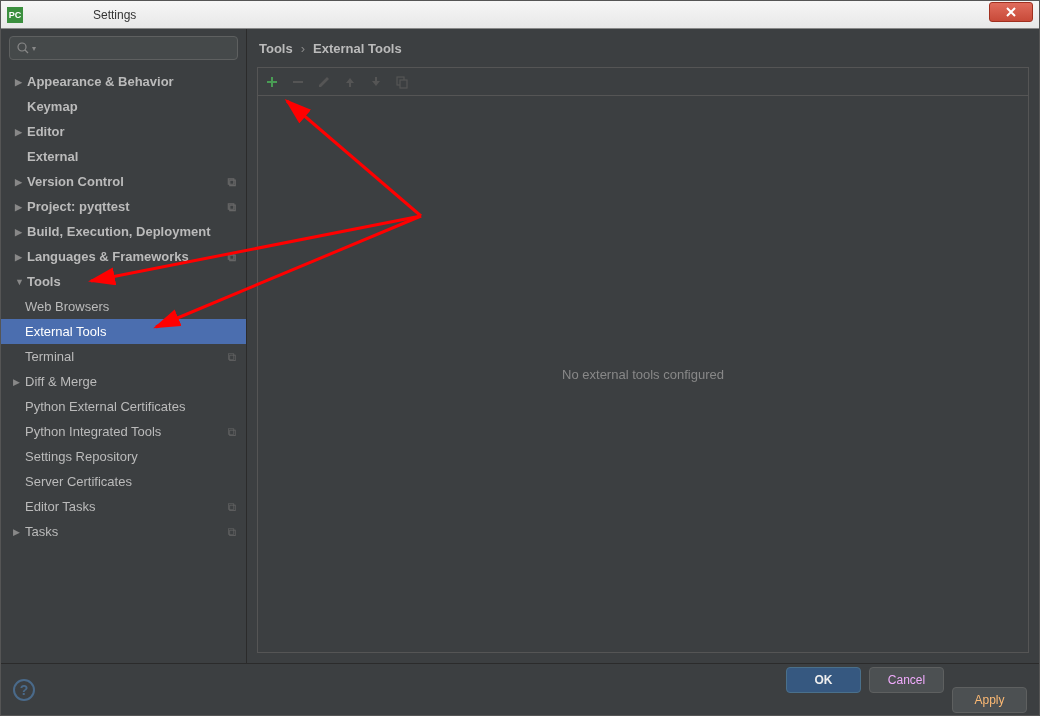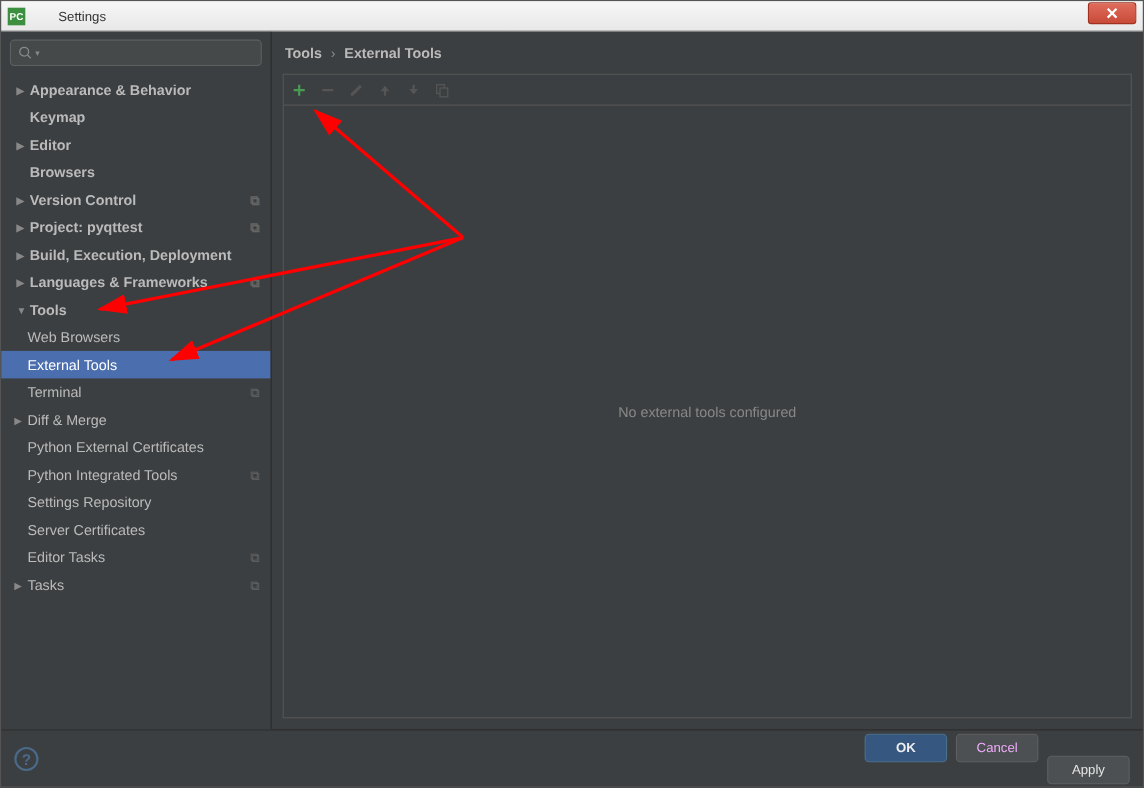--- a/index.html
+++ b/index.html
@@ -13,20 +13,21 @@
   position: relative;
   border: 1px solid #555;
 }
 .titlebar {
   height: 28px;
   background: linear-gradient(to bottom, #f6f6f6, #e8e8e8);
   display: flex; align-items: center;
   padding: 0 6px;
   color: #333;
   border-bottom: 1px solid #888;
+  gap: 40px;
 }
 .titlebar .pc-icon {
   width: 16px; height: 16px;
   background: #3b8f3e;
   color: #fff;
   font-size: 9px;
   font-weight: bold;
   display: flex; align-items: center; justify-content: center;
   margin-right: 6px;
 }
@@ -161,21 +162,21 @@
   display: flex; align-items: center; justify-content: center;
   cursor: pointer;
   font-size: 12px;
 }
 .btn-footer.primary {
   background: #365880;
   border-color: #4a708b;
   color: #eee;
   font-weight: bold;
 }
-.btn-footer.disabled { color: #e5e5e5; margin-top: 20px; }
+.btn-footer.disabled { color: #fdba74; margin-top: 20px; }
 .annotation-arrows {
   position: absolute;
   top: 0; left: 0;
   pointer-events: none;
 }
 </style>
 </head>
 <body>
 
 <div class="titlebar">
@@ -207,21 +208,21 @@
         <div class="tree-item level-0 bold">
           <span class="arrow"></span>
           <span>Keymap</span>
         </div>
         <div class="tree-item level-0 bold">
           <span class="arrow">▶</span>
           <span>Editor</span>
         </div>
         <div class="tree-item level-0 bold">
           <span class="arrow"></span>
-          <span>Browsers</span>
+          <span>External</span>
         </div>
         <div class="tree-item level-0 bold">
           <span class="arrow">▶</span>
           <span>Version Control</span>
           <span class="storage">⧉</span>
         </div>
         <div class="tree-item level-0 bold">
           <span class="arrow">▶</span>
           <span>Project: pyqttest</span>
           <span class="storage">⧉</span>

